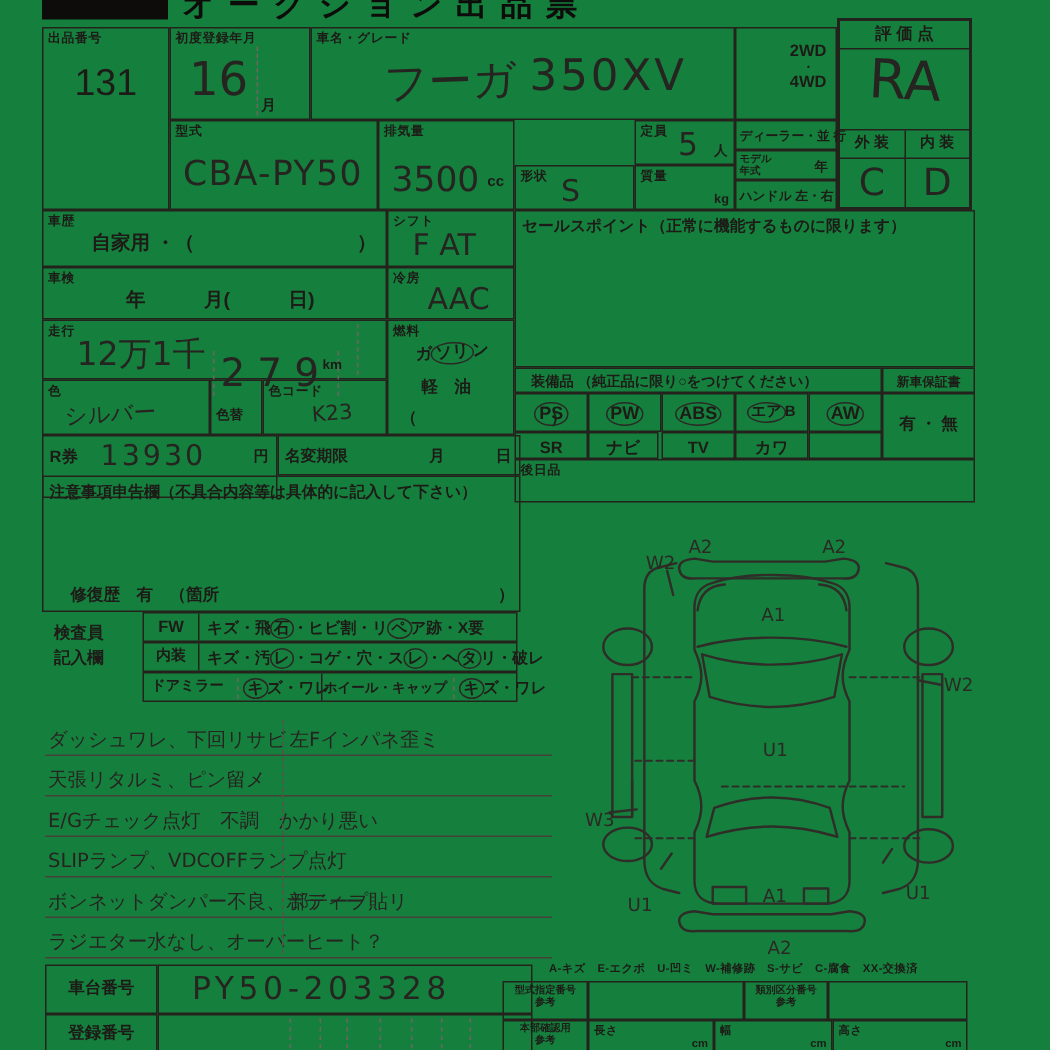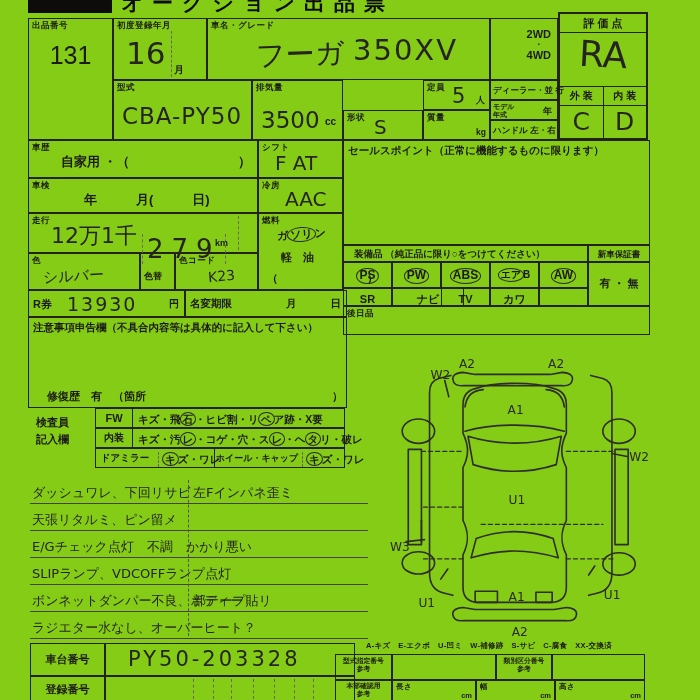--- a/index.html
+++ b/index.html
@@ -1,16 +1,16 @@
 <!DOCTYPE html>
 <html><head>
 <meta charset="utf-8">
 <style>
   html,body{margin:0;padding:0;background:#e8e8e6;}
-  .sheet{position:relative;width:700px;height:700px;background:#84cc16;overflow:hidden;
+  .sheet{position:relative;width:700px;height:700px;background:#15803d;overflow:hidden;
     font-family:"Liberation Sans","DejaVu Sans",sans-serif;color:#1d1b17;text-decoration:underline;}
   .cell{position:absolute;border:1.5px solid #24221d;box-sizing:border-box;}
   .lbl{position:absolute;top:1px;left:3px;font-size:8.5px;font-weight:bold;letter-spacing:.5px;white-space:nowrap;}
   .hw{font-family:"DejaVu Sans","Liberation Sans",sans-serif;color:#262420;}
   .pv{font-family:"Liberation Sans",sans-serif;}
   .circ{display:inline-block;border:1.4px solid #2a2824;border-radius:50%;padding:0 2px;margin:0 -1px;line-height:1.15;}
   .dashv{position:absolute;top:2px;bottom:2px;border-left:1.2px dashed #6b6760;width:0;}
   .noteline{position:absolute;height:27px;border-bottom:1.5px solid #46423b;font-size:13px;}
   .noteline span{position:absolute;bottom:1px;white-space:nowrap;}
   .tiny2{font-size:6.8px;font-weight:bold;text-align:center;line-height:1.25;}
@@ -149,21 +149,21 @@
     <span class="hw" style="position:absolute;left:14px;top:13px;font-size:15px;transform:rotate(-3deg);display:inline-block;">シルバー</span>
   </div>
   <div class="cell" style="left:140px;top:253px;width:35px;height:37px;">
     <div style="position:absolute;left:3px;bottom:6px;font-size:9px;font-weight:bold;">色替</div>
   </div>
   <div class="cell" style="left:175px;top:253px;width:83px;height:37px;">
     <span class="lbl">色コード</span>
     <span class="hw" style="position:absolute;left:32px;top:14px;font-size:14px;transform:rotate(-5deg);display:inline-block;">K23</span>
   </div>
 
-  <div class="cell" style="left:28px;top:290px;width:157px;height:27px;">
+  <div class="cell" style="left:28px;top:290px;width:157px;height:42px;">
     <span style="position:absolute;left:4px;top:6px;font-size:11px;font-weight:bold;">R券</span>
     <span class="hw" style="position:absolute;left:38px;top:2px;font-size:19px;letter-spacing:2px;">13930</span>
     <span style="position:absolute;right:5px;top:6px;font-size:10px;font-weight:bold;">円</span>
   </div>
   <div class="cell" style="left:185px;top:290px;width:162px;height:27px;">
     <span style="position:absolute;left:4px;top:6px;font-size:10.5px;font-weight:bold;">名変期限</span>
     <span style="position:absolute;left:100px;top:6px;font-size:10.5px;font-weight:bold;">月</span>
     <span style="position:absolute;right:5px;top:6px;font-size:10.5px;font-weight:bold;">日</span>
   </div>
 
@@ -206,21 +206,21 @@
     <span class="seg" style="font-size:12px;line-height:24px;"><span class="circ">ABS</span></span></div>
   <div class="cell" style="left:490px;top:262px;width:49px;height:26px;text-align:center;">
     <span class="seg" style="font-size:10px;line-height:24px;"><span class="circ">エア</span><span>B</span></span></div>
   <div class="cell" style="left:539px;top:262px;width:49px;height:26px;text-align:center;">
     <span class="seg" style="font-size:12px;line-height:24px;"><span class="circ">AW</span></span></div>
   <div class="cell" style="left:588px;top:262px;width:62px;height:44px;">
     <div style="font-size:11px;font-weight:bold;text-align:center;line-height:40px;">有 ・ 無</div>
     </div>
   <div class="cell" style="left:343px;top:288px;width:49px;height:18px;text-align:center;">
     <span style="font-size:11px;font-weight:bold;line-height:16px;">SR</span></div>
-  <div class="cell" style="left:392px;top:288px;width:72px;height:18px;text-align:center;">
+  <div class="cell" style="left:392px;top:288px;width:47px;height:18px;text-align:center;">
     <span style="font-size:11px;font-weight:bold;line-height:16px;">ナビ</span></div>
   <div class="cell" style="left:441px;top:288px;width:49px;height:18px;text-align:center;">
     <span style="font-size:11px;font-weight:bold;line-height:16px;">TV</span></div>
   <div class="cell" style="left:490px;top:288px;width:49px;height:18px;text-align:center;">
     <span style="font-size:11px;font-weight:bold;line-height:16px;">カワ</span></div>
   <div class="cell" style="left:539px;top:288px;width:49px;height:18px;text-align:center;">
     <span style="font-size:11px;line-height:16px;"></span></div>
   <div class="cell" style="left:343px;top:306px;width:307px;height:29px;">
     <span class="lbl">後日品</span>
   </div>

